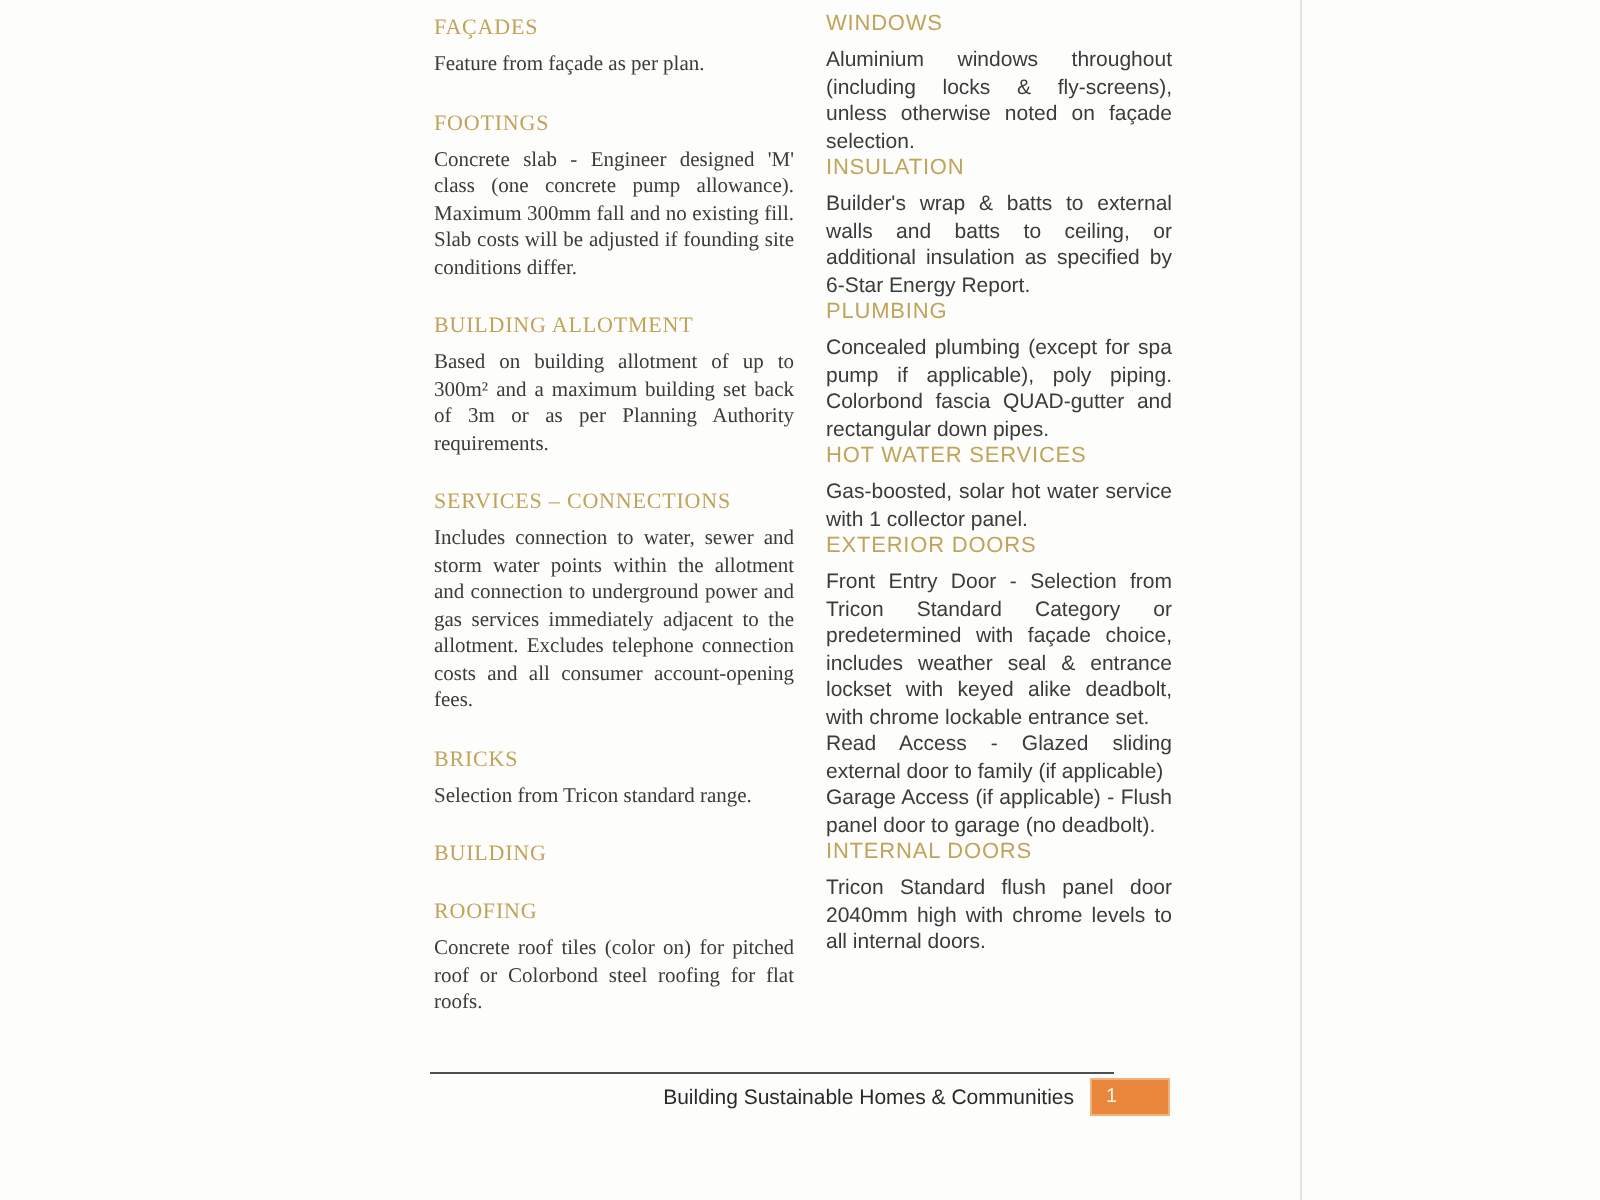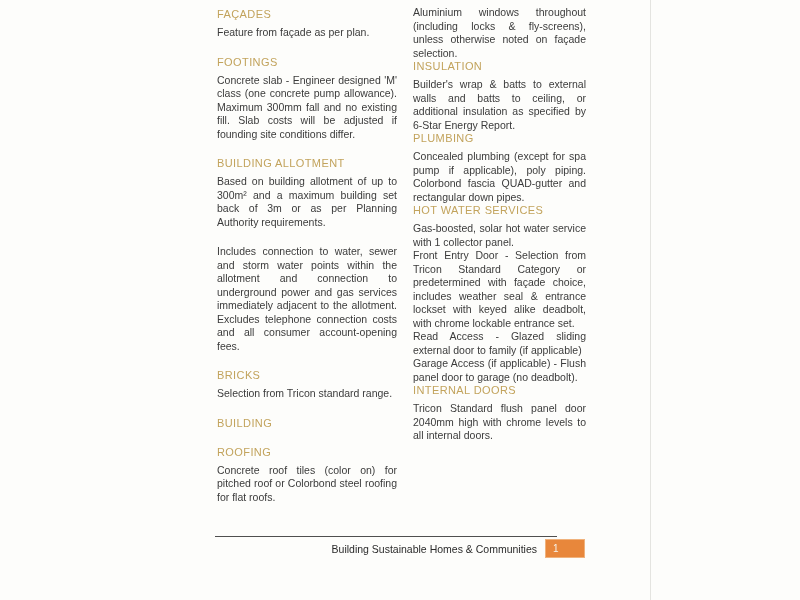--- a/index.html
+++ b/index.html
@@ -11,21 +11,21 @@
   }
   .page-edge{position:absolute;top:0;bottom:0;left:650px;width:1px;background:#e4e4e0;}
   .col{position:absolute;}
   .col-left{left:217px;top:8px;width:180px;}
   .col-right{left:413px;top:6px;width:173px;}
   .section h3{
     margin:0 0 5px 0;
     font-size:11px;font-weight:400;letter-spacing:.4px;line-height:13px;
     color:var(--heading-color,#c2a35c);
   }
-  .col-left .section{margin-top:16px;}
+  .col-left .section{margin-top:16px;font-family:Liberation Serif, serif;}
   .col-right .section{}
   .col .section:first-child{margin-top:0;}
   .section p{
     margin:0;
     font-size:10.5px;line-height:13.5px;color:var(--body-color,#3b3b3b);
     text-align:justify;
   }
   .footer{position:absolute;left:215px;top:536px;width:370px;}
   .footer-rule{height:0;border-top:1px solid #4f4f4f;width:342px;}
   .footer-row{display:flex;justify-content:flex-end;align-items:center;margin-top:2px;}
@@ -49,51 +49,54 @@
     </div>
     <div class="section">
       <h3>FOOTINGS</h3>
       <p>Concrete slab - Engineer designed 'M' class (one concrete pump allowance). Maximum 300mm fall and no existing fill. Slab costs will be adjusted if founding site conditions differ.</p>
     </div>
     <div class="section">
       <h3>BUILDING ALLOTMENT</h3>
       <p>Based on building allotment of up to 300m² and a maximum building set back of 3m or as per Planning Authority requirements.</p>
     </div>
     <div class="section">
+      <h3>SERVICES – CONNECTIONS</h3>
       <p>Includes connection to water, sewer and storm water points within the allotment and connection to underground power and gas services immediately adjacent to the allotment. Excludes telephone connection costs and all consumer account-opening fees.</p>
     </div>
     <div class="section">
       <h3>BRICKS</h3>
       <p>Selection from Tricon standard range.</p>
     </div>
     <div class="section">
       <h3>BUILDING</h3>
     </div>
     <div class="section">
       <h3>ROOFING</h3>
       <p>Concrete roof tiles (color on) for pitched roof or Colorbond steel roofing for flat roofs.</p>
     </div>
   </div>
 <div class="col col-right">
     <div class="section">
+      <h3>WINDOWS</h3>
       <p>Aluminium windows throughout (including locks &amp; fly-screens), unless otherwise noted on façade selection.</p>
     </div>
     <div class="section">
       <h3>INSULATION</h3>
       <p>Builder's wrap &amp; batts to external walls and batts to ceiling, or additional insulation as specified by 6-Star Energy Report.</p>
     </div>
     <div class="section">
       <h3>PLUMBING</h3>
       <p>Concealed plumbing (except for spa pump if applicable), poly piping. Colorbond fascia QUAD-gutter and rectangular down pipes.</p>
     </div>
     <div class="section">
       <h3>HOT WATER SERVICES</h3>
       <p>Gas-boosted, solar hot water service with 1 collector panel.</p>
     </div>
     <div class="section">
+      <h3>EXTERIOR DOORS</h3>
       <p>Front Entry Door - Selection from Tricon Standard Category or predetermined with façade choice, includes weather seal &amp; entrance lockset with keyed alike deadbolt, with chrome lockable entrance set.</p>
       <p>Read Access - Glazed sliding external door to family (if applicable)</p>
       <p>Garage Access (if applicable) - Flush panel door to garage (no deadbolt).</p>
     </div>
     <div class="section">
       <h3>INTERNAL DOORS</h3>
       <p>Tricon Standard flush panel door 2040mm high with chrome levels to all internal doors.</p>
     </div>
   </div>
 

